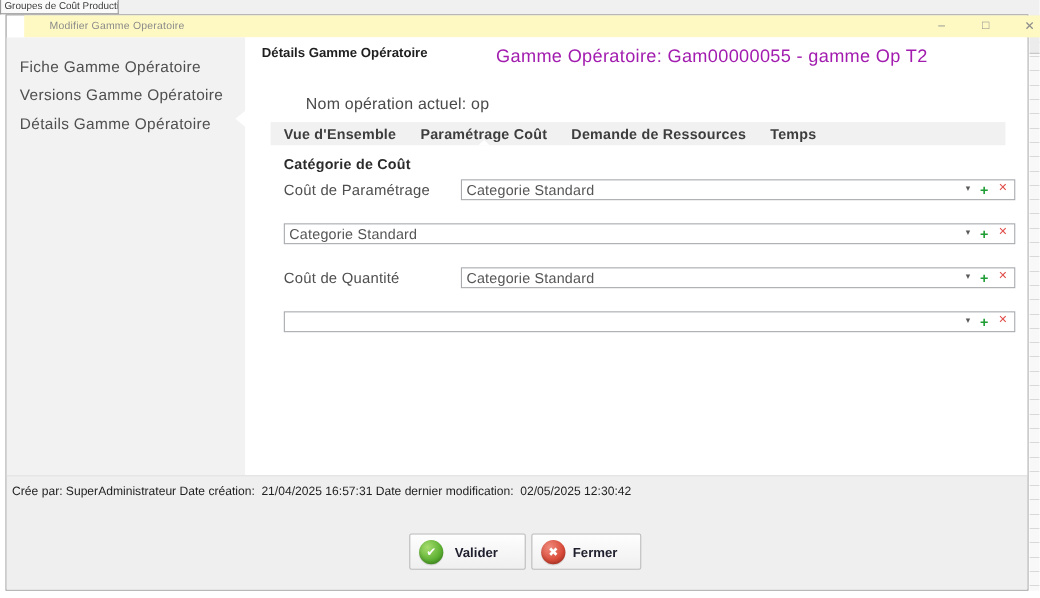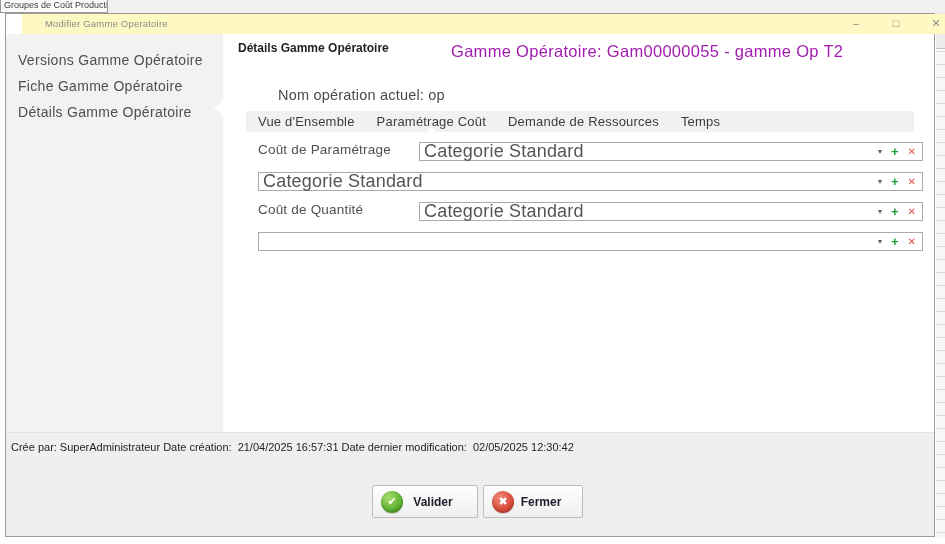--- a/index.html
+++ b/index.html
@@ -33,34 +33,34 @@
   .side-tail{position:absolute;left:208px;top:85px;width:0;height:0;
     border-top:9px solid transparent;border-bottom:9px solid transparent;border-right:11px solid #ffffff;}
 
   
   .content{position:absolute;left:217px;top:20px;width:711px;height:398px;background:#ffffff;}
   .panel-title{position:absolute;left:15px;top:7px;font-size:12px;font-weight:bold;color:#1f1f1f;}
   .main-header{position:absolute;left:228px;top:8px;font-size:16.5px;color:#a21caf;letter-spacing:.3px;white-space:nowrap;}
   .op-line{position:absolute;left:55px;top:53px;font-size:14.5px;color:#4a4a4a;letter-spacing:.2px;}
 
   .tabstrip{position:absolute;left:23px;top:77px;width:668px;height:21px;background:#f1f1f1;
-    display:flex;align-items:center;}
+    display:flex;align-items:center;font-weight:bold;}
   .tab{position:relative;padding:3px 11px 3px 11px;font-size:13px;color:#3d3d3d;letter-spacing:.2px;
     white-space:nowrap;height:21px;display:flex;align-items:center;}
   .tab:first-child{padding-left:12px;}
   .tab.active::after{content:"";position:absolute;bottom:0;left:50%;margin-left:-5px;
     border-left:5px solid transparent;border-right:5px solid transparent;border-bottom:5px solid #ffffff;}
 
   .form{position:absolute;left:35px;top:108px;width:665px;}
   .form-section{font-size:13px;font-weight:bold;color:#2b2b2b;letter-spacing:.2px;margin-bottom:7px;}
-  .form-row{display:flex;align-items:flex-start;margin-bottom:14px;height:16px;}
+  .form-row{display:flex;align-items:center;margin-bottom:24px;height:16px;}
   .form-label{width:161px;font-size:13.5px;color:#4f4f4f;letter-spacing:.2px;white-space:nowrap;}
   .combo{flex:1;height:19px;border:1px solid #a8aaae;background:#ffffff;display:flex;
     align-items:center;padding:0 6px 0 4px;}
-  .combo-value{flex:1;font-size:18px;color:#555555;letter-spacing:.2px;white-space:nowrap;overflow:hidden;}
+  .combo-value{flex:1;font-size:13px;color:#555555;letter-spacing:.2px;white-space:nowrap;overflow:hidden;}
   .combo-caret{font-size:8px;color:#5a5a5a;margin-right:9px;line-height:1;}
   .combo-add{font-size:13px;font-weight:bold;color:#1f9d35;margin-right:9px;line-height:1;}
   .combo-del{font-size:10px;font-weight:bold;color:#e04f4a;line-height:1;}
 
   
   .footer{position:absolute;left:0;top:418px;width:928px;height:104px;background:#efefef;
     border-top:1px solid #e2e2e2;}
   .status{position:absolute;left:5px;top:8px;font-size:11px;color:#1f1f1f;white-space:nowrap;}
   .status span{margin-right:3px;}
   .status .gap{margin-right:6px;}
@@ -93,39 +93,40 @@
   <div class="titlebar">
     <span class="title-text">Modifier Gamme Operatoire</span>
     <span class="win-controls">
       <span class="win-btn">–</span>
       <span class="win-btn">□</span>
       <span class="win-btn">✕</span>
     </span>
   </div>
 
   <div class="sidebar">
+    <div class="side-item">Fiche Gamme Opératoire</div>
     <div class="side-item">Versions Gamme Opératoire</div>
-    <div class="side-item">Fiche Gamme Opératoire</div>
     <div class="side-item">Détails Gamme Opératoire</div>
   </div>
   <div class="side-tail"></div>
 
   <div class="content">
     <div class="panel-title">Détails Gamme Opératoire</div>
     <div class="main-header">Gamme Opératoire: Gam00000055 - gamme Op T2</div>
     <div class="op-line">Nom opération actuel: op</div>
 
     <div class="tabstrip">
       <div class="tab">Vue d'Ensemble</div>
       <div class="tab active">Paramétrage Coût</div>
       <div class="tab">Demande de Ressources</div>
       <div class="tab">Temps</div>
     </div>
 
     <div class="form">
+      <div class="form-section">Catégorie de Coût</div>
 
       <div class="form-row">
         <div class="form-label">Coût de Paramétrage</div>
         <div class="combo">
           <span class="combo-value">Categorie Standard</span>
           <span class="combo-caret">▾</span>
           <span class="combo-add">+</span>
           <span class="combo-del">✕</span>
         </div>
       </div>

